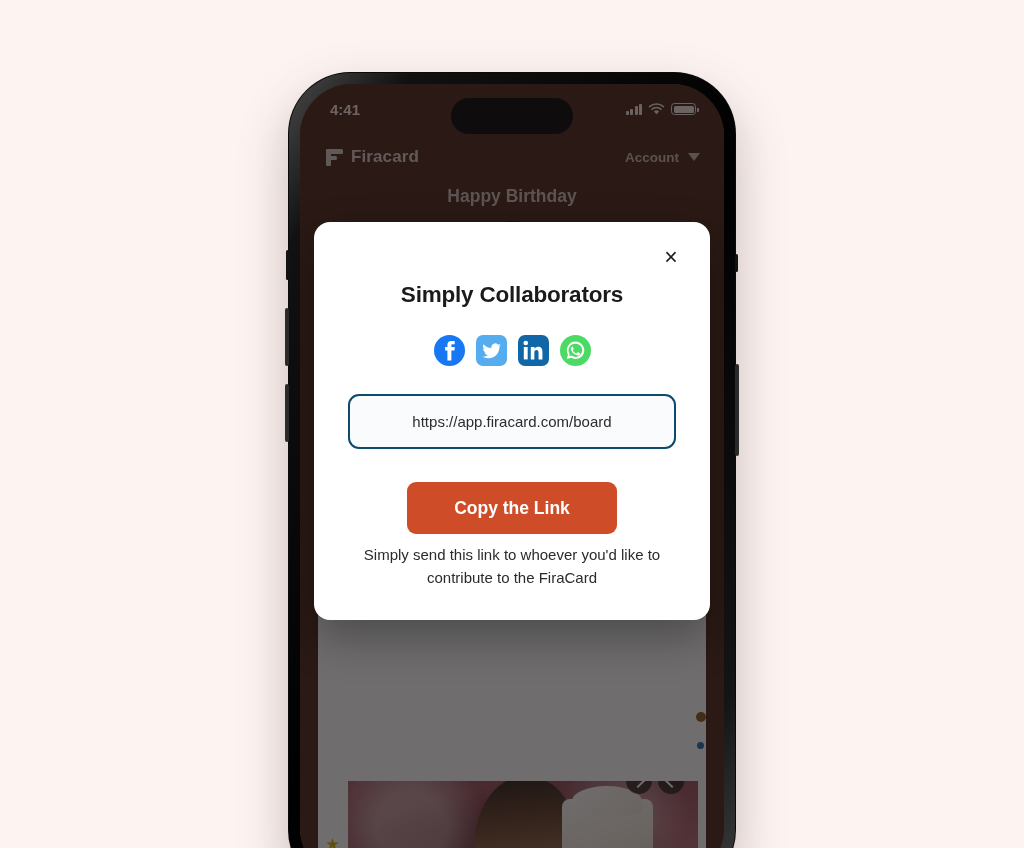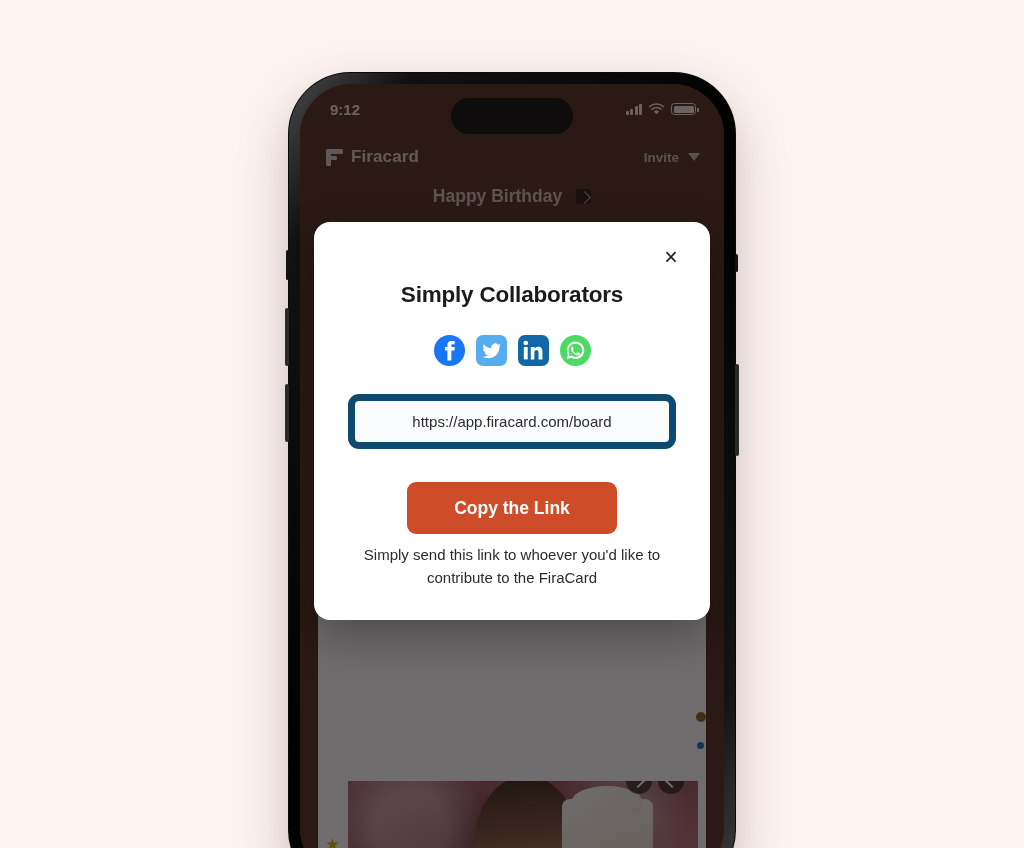--- a/index.html
+++ b/index.html
@@ -166,20 +166,21 @@
     border-right: 6.5px solid transparent;
     border-top: 8px solid #c9b8b2;
   }
 
   .board-title {
     display: flex;
     align-items: center;
     justify-content: center;
     gap: 14px;
     padding: 6px 0 12px;
+    flex-direction: column;
   }
   .board-title .t { color: #cfbdb7; font-size: 17.5px; font-weight: 700; }
   .edit-chip {
     width: 15px; height: 15px;
     background: #221109;
     border-radius: 3px;
     position: relative;
   }
   .edit-chip::after {
     content: "";
@@ -315,21 +316,21 @@
     display: flex;
     justify-content: center;
     gap: 11px;
     margin-top: 27px;
   }
   .soc { width: 31px; height: 31px; display: block; }
 
   .link-field {
     margin-top: 28px;
     height: 55px;
-    border: 7px solid #0c4a6e;
+    border: 2px solid #0c4a6e;
     border-radius: 11px;
     background: #fafbfc;
     display: flex;
     align-items: center;
     justify-content: center;
   }
   .link-field input {
     border: 0; outline: none; background: transparent;
     text-align: center;
     width: 100%;
@@ -379,21 +380,21 @@
     <div class="btn-side btn-mic"></div>
     <div class="btn-side btn-power"></div>
 
     <div class="phone-screen">
 
       <div class="app">
 
         <div class="island"></div>
 
         <div class="statusbar">
-          <div>9:12</div>
+          <div>4:41</div>
           <div class="status-right">
             <div class="signal-bars">
               <i></i>
                 <i></i>
                 <i></i>
                 <i></i>
             </div>
             <svg width="17" height="12" viewBox="0 0 17 12">
               <path d="M8.5 11.2 5.9 8.4a3.9 3.9 0 0 1 5.2 0L8.5 11.2Z" fill="#f2e5e0"></path>
               <path d="M3.9 6.3a6.9 6.9 0 0 1 9.2 0" stroke="#f2e5e0" stroke-width="1.5" fill="none" stroke-linecap="round"></path>
@@ -408,21 +409,21 @@
         <div class="appbar">
           <div class="brand">
             <div class="brand-mark">
               <i></i>
                 <i></i>
                 <i></i>
             </div>
             <div class="brand-name">Firacard</div>
           </div>
           <div class="account">
-            <span>Invite</span>
+            <span>Account</span>
             <span class="caret"></span>
           </div>
         </div>
 
         <div class="board-title">
           <span class="t">Happy Birthday</span>
           <span class="edit-chip"></span>
         </div>
 
         <div class="board-sheet">

